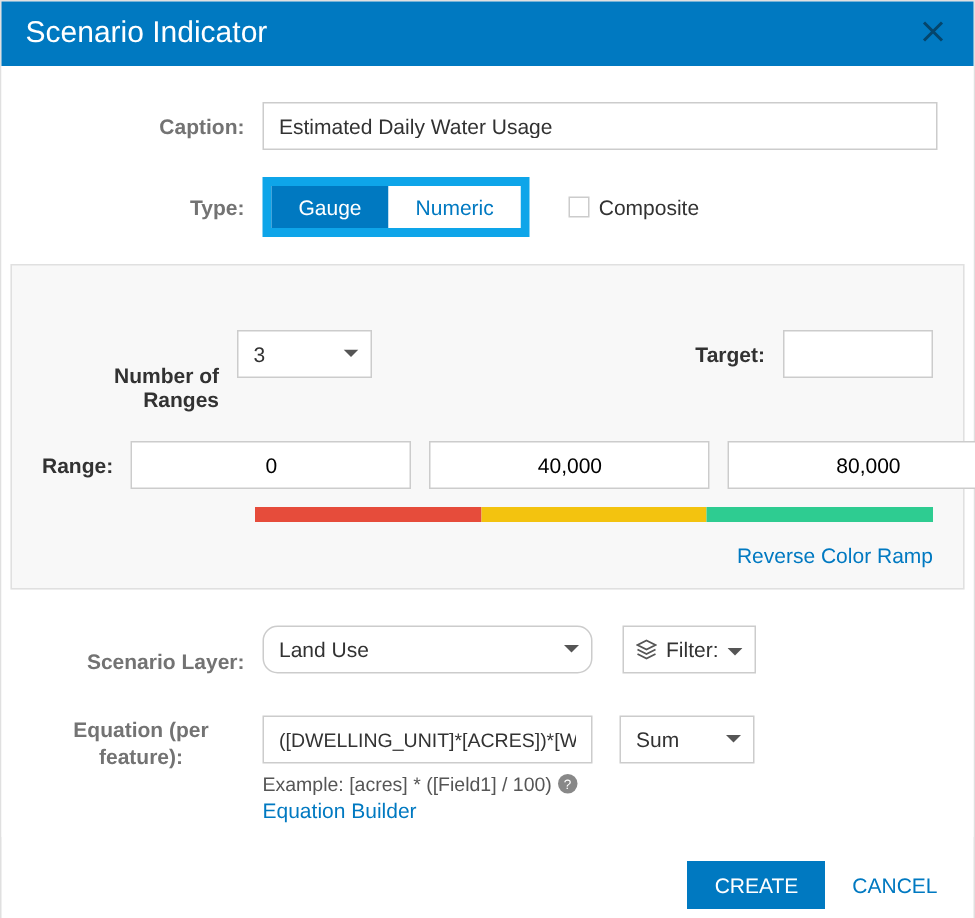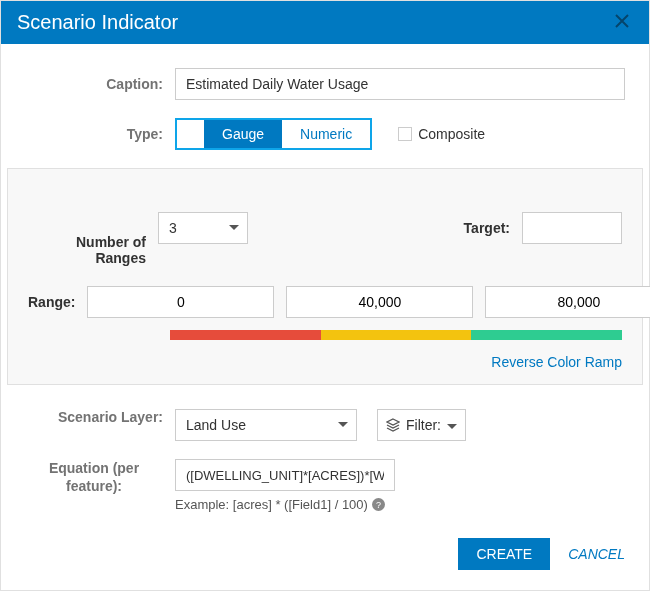--- a/index.html
+++ b/index.html
@@ -59,22 +59,21 @@
   input[type="text"].txt {
     width: 100%;
     height: 32px;
     border: 1px solid #ccc;
     padding: 0 10px;
     font-size: 14px;
     color: #323232;
   }
   .btn-group {
     display: flex;
-    border: 2px solid #0ea5e9;
-    padding-left: 27px;
+    border: 6px solid #0ea5e9;
   }
   .btn-toggle {
     padding: 6px 18px;
     font-size: 14px;
     cursor: pointer;
     background: #fff;
     color: #0079c1;
     border: none;
   }
   .btn-toggle.active {
@@ -161,25 +160,26 @@
     text-align: right;
     margin-left: 142px;
   }
   .link {
     color: #0079c1;
     cursor: pointer;
     font-size: 14px;
   }
   .scenario-row {
     display: flex;
-    align-items: flex-start;
-    margin-bottom: 18px;
+    align-items: flex-end;
+    margin-bottom: 28px;
   }
   .scenario-select {
-    width: 182px;
+    width: 220px;
+    border-radius: 10px;
   }
   .filter-btn {
     height: 32px;
     border: 1px solid #ccc;
     background: #fff;
     display: flex;
     align-items: center;
     padding: 0 8px;
     gap: 6px;
     cursor: pointer;
@@ -237,21 +237,20 @@
     color: #fff;
     border: none;
     padding: 8px 18px;
     font-size: 14px;
     cursor: pointer;
   }
   .btn-cancel {
     color: #0079c1;
     cursor: pointer;
     font-size: 14px;
-    font-style: italic;
   }
   .layers-icon svg { display:block; }
 </style>
 </head>
 <body>
 
 <div class="dialog">
 
   <div class="header">
     <span class="header-title">Scenario Indicator</span>
@@ -352,24 +351,35 @@
     </div>
 
     <div class="eq-row">
       <div class="label-col multi">
         <span>Equation (per</span><br>
         <span>feature):</span>
       </div>
       <div>
         <div class="eq-input-wrap">
           <input type="text" class="eq-input" value="([DWELLING_UNIT]*[ACRES])*[WATER" style="">
+          <div class="select sum-select">
+            <span>Sum</span>
+            <span class="caret">
+              <svg width="10" height="6">
+                  <path d="M0 0 L5 5 L10 0" fill="#555"></path>
+                </svg>
+            </span>
+          </div>
         </div>
         <div class="example-row">
           <span>Example: [acres] * ([Field1] / 100)</span>
           <span class="help-icon">?</span>
+        </div>
+        <div style="margin-top:2px;">
+          <span class="link">Equation Builder</span>
         </div>
       </div>
     </div>
 
   </div>
 
   <div class="footer">
     <button class="btn-primary">CREATE</button>
     <span class="btn-cancel">CANCEL</span>
   </div>

